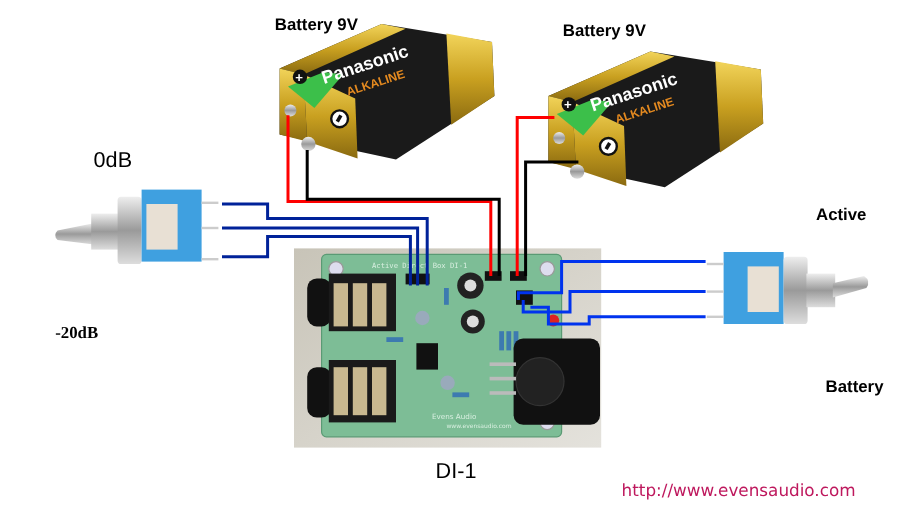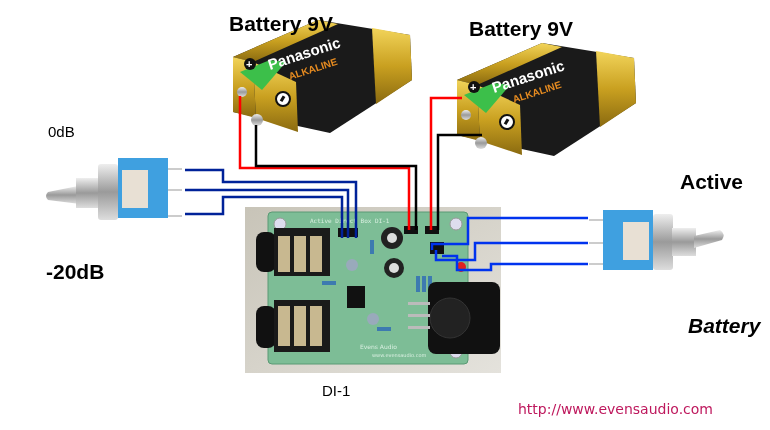--- a/index.html
+++ b/index.html
@@ -1,19 +1,19 @@
 <!DOCTYPE html>
 <html><head>
   <meta charset="utf-8">
   <style>
     html, body { margin: 0; padding: 0; }
     body { width: 770px; height: 430px; background: #ffffff; position: relative; overflow: hidden; font-family: "Liberation Sans", sans-serif; }
     .lbl { position: absolute; color: #000; white-space: nowrap; }
-    .bold { font-weight: bold; font-size: 21px; text-align: center; }
-    .plain { font-size: 15px; }
+    .bold { font-weight: bold; font-size: 14px; text-align: center; }
+    .plain { font-size: 18px; margin-left: 30px; }
     #url { font-family: "DejaVu Sans", sans-serif; font-size: 14px; color: #be185d; }
     svg { position: absolute; left: 0; top: 0; }
   </style>
 </head>
 <body>
 
 <svg width="770" height="430" viewBox="0 0 770 430">
   <defs>
     <linearGradient id="gold" x1="0" y1="0" x2="0" y2="1">
       <stop offset="0" stop-color="#f2d45a"></stop>
@@ -157,17 +157,17 @@
 
     <polyline points="588,218 468,218 468,244 432,244 432,250" stroke="#0033ee"></polyline>
     <polyline points="588,243 475,243 475,260 436,260 436,250" stroke="#0033ee"></polyline>
     <polyline points="588,264 491,264 491,270 457,270 457,256 442,256" stroke="#0033ee"></polyline>
   </g>
 </svg>
 
 <div class="lbl bold" style="left:229px; top:12px;">Battery 9V</div>
 <div class="lbl bold" style="left:469px; top:17px;">Battery 9V</div>
 <div class="lbl plain" style="left:48px; top:123px;">0dB</div>
-<div class="lbl bold" style="left:46px; top:260px;">-20dB</div>
+<div class="lbl bold" style="left:46px; top:271px;font-family:Liberation Serif, serif;">-20dB</div>
 <div class="lbl bold" style="left:680px; top:170px;">Active</div>
-<div class="lbl bold" style="left:688px; top:314px;font-style:italic;">Battery</div>
-<div class="lbl plain" style="left:322px; top:382px;">DI-1</div>
+<div class="lbl bold" style="left:688px; top:314px;">Battery</div>
+<div class="lbl plain" style="left:333px; top:382px;">DI-1</div>
 <div class="lbl" id="url" style="left:518px; top:401px;">http://www.evensaudio.com</div>
 
 </body></html>

